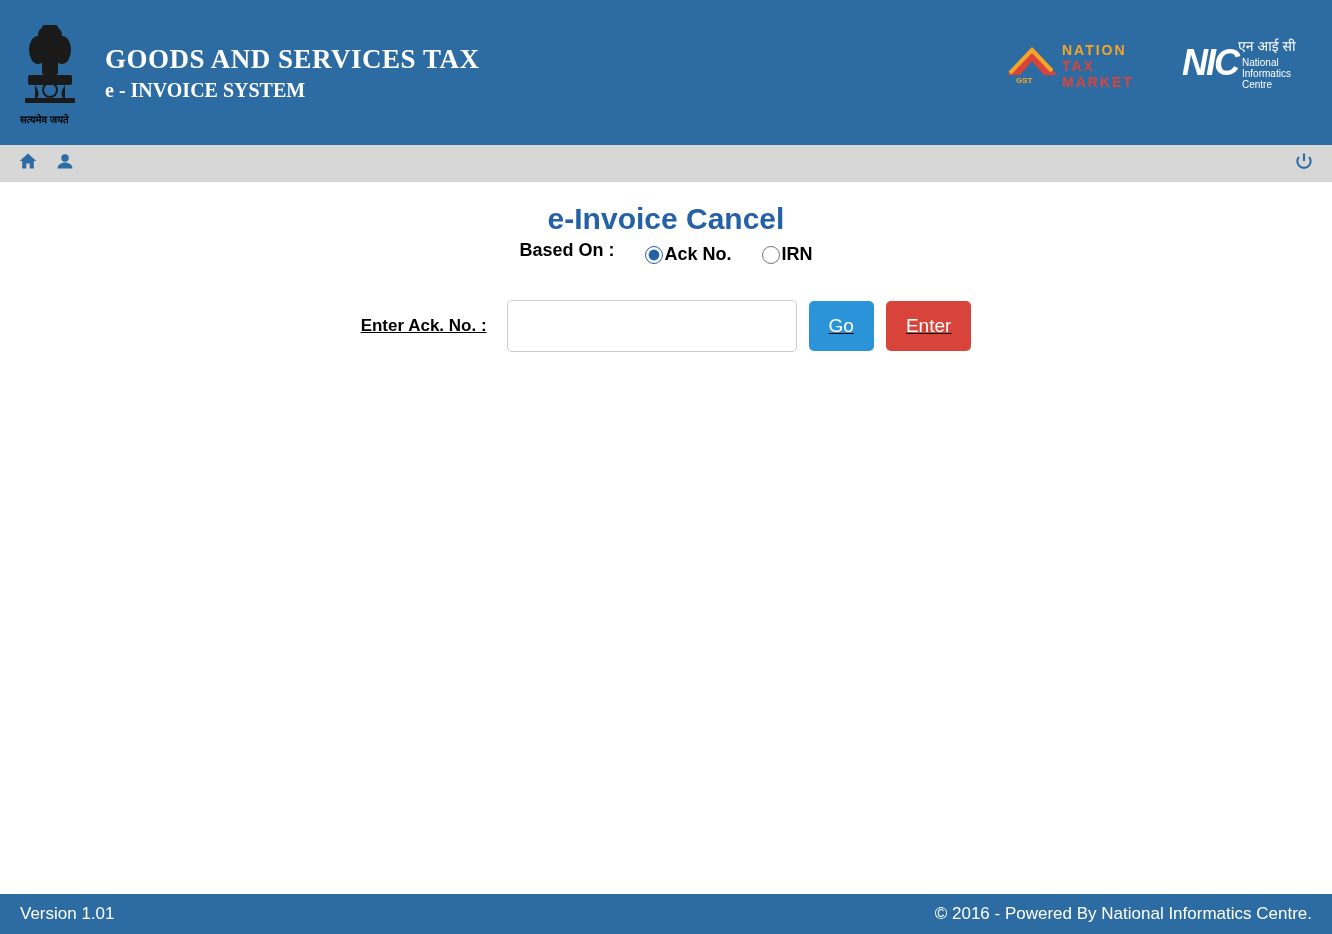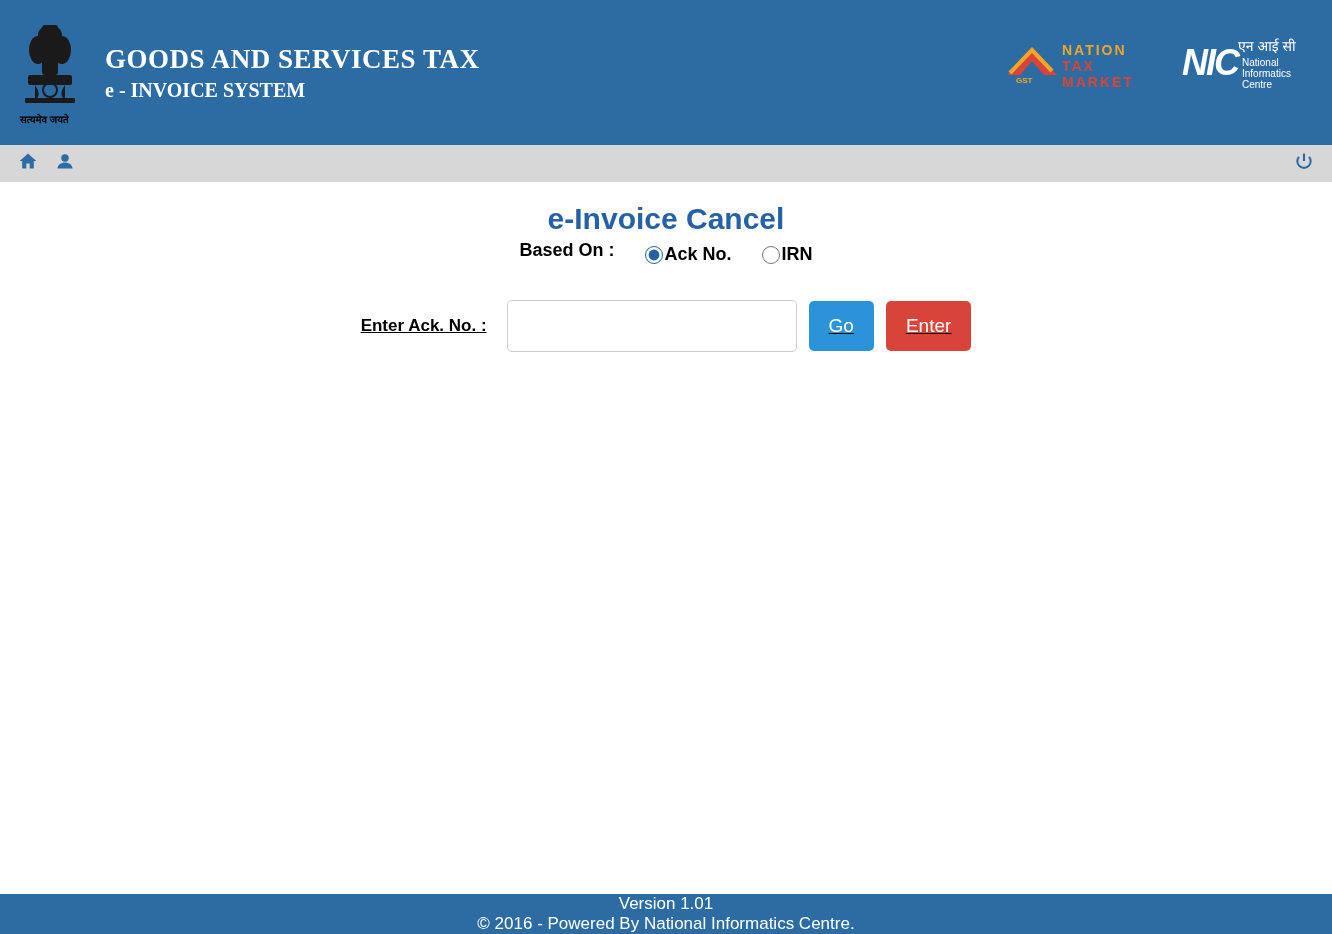--- a/index.html
+++ b/index.html
@@ -117,25 +117,24 @@
       cursor: pointer;
       padding: 0 20px;
     }
     .btn-go { background: #2b94d9; min-width: 56px; }
     .btn-exit { background: #d9443a; min-width: 72px; }
     .footer {
       background: #2d6ca2;
       height: 40px;
       display: flex;
       align-items: center;
-      justify-content: center;
+      justify-content: space-between;
       padding: 0 20px;
       color: #fff;
       font-size: 17px;
-      flex-direction: column;
     }
   </style>
 </head>
 <body>
 
 <div class="header">
   <div class="emblem">
     <svg class="emblem-svg" viewBox="0 0 60 90">
       <rect x="22" y="5" width="16" height="50" fill="#1a1a1a" rx="3"></rect>
       <ellipse cx="30" cy="15" rx="12" ry="10" fill="#1a1a1a"></ellipse>

